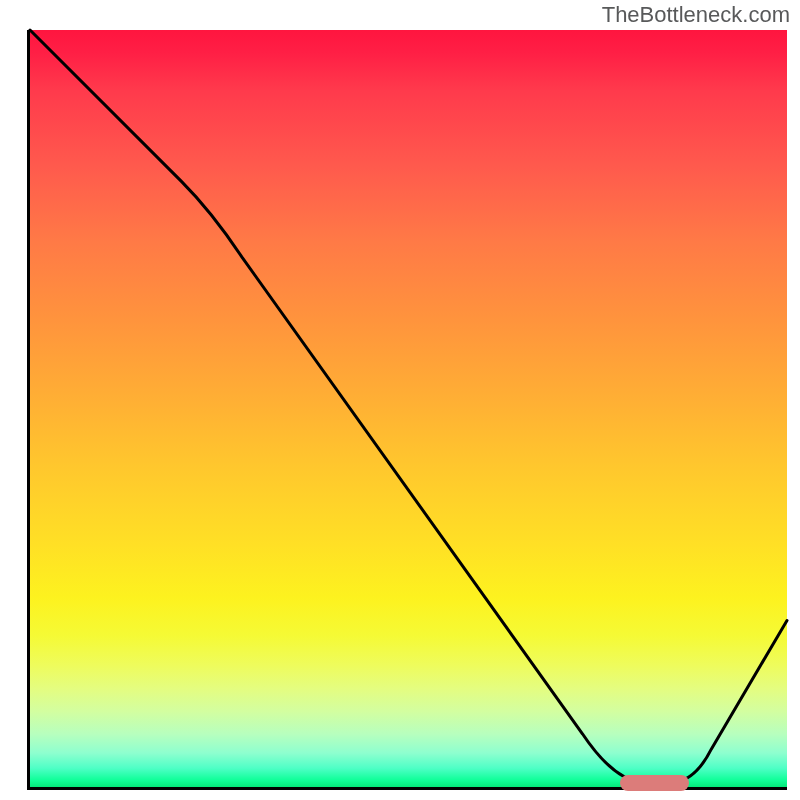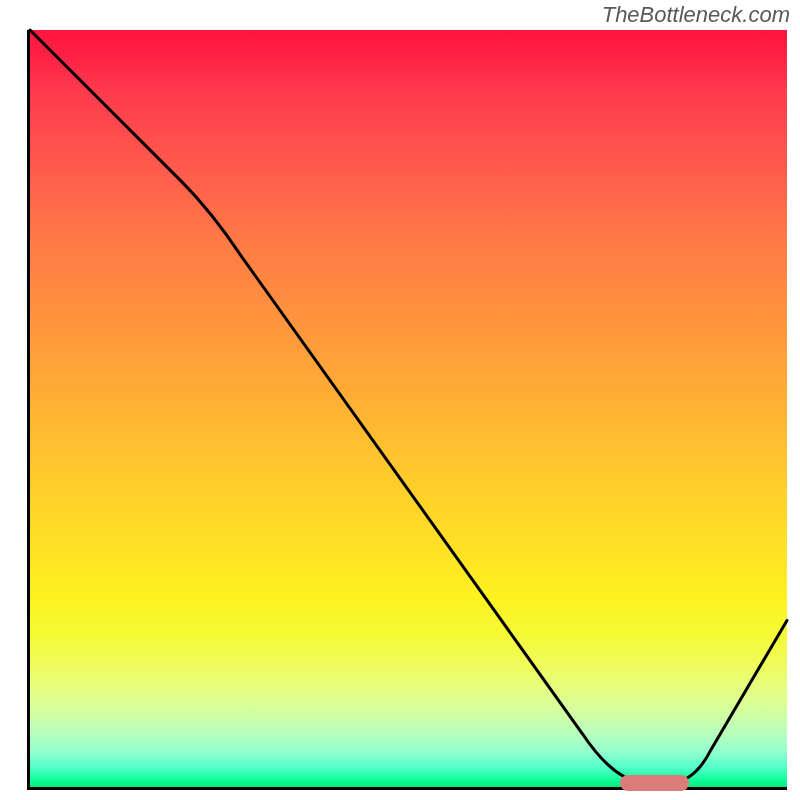--- a/index.html
+++ b/index.html
@@ -1,17 +1,17 @@
 <!DOCTYPE html>
 <html><head>
 <meta charset="utf-8">
 <style>
   * { margin: 0; padding: 0; box-sizing: border-box; }
   body { width: 800px; height: 800px; position: relative; background: #fff; font-family: Arial, sans-serif; }
-  .container { width: 800px; height: 800px; position: relative; font-style: italic; }
+  .container { width: 800px; height: 800px; position: relative; }
   .watermark { position: absolute; top: 2px; right: 10px; font-size: 22px; color: #58595a; font-weight: 500; z-index: 10; }
   .chart-area { position: absolute; left: 30px; top: 30px; width: 757px; height: 757px; }
   .gradient-bg {
     position: absolute;
     left: 0; top: 0; width: 100%; height: 100%;
     background: linear-gradient(to bottom,
       #ff153f 0%,
       #ff1f45 3%,
       #ff3a4c 8%,
       #ff5a4d 18%,

